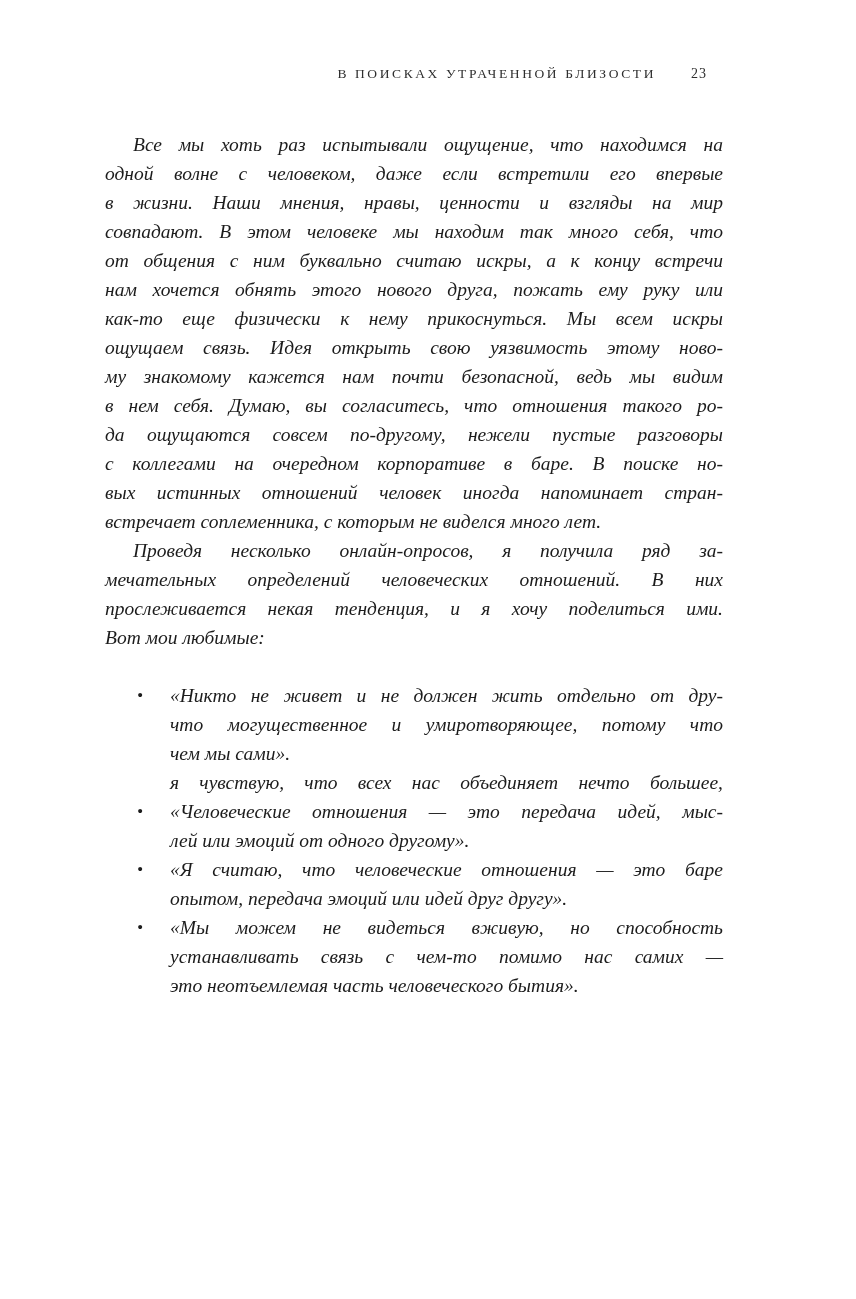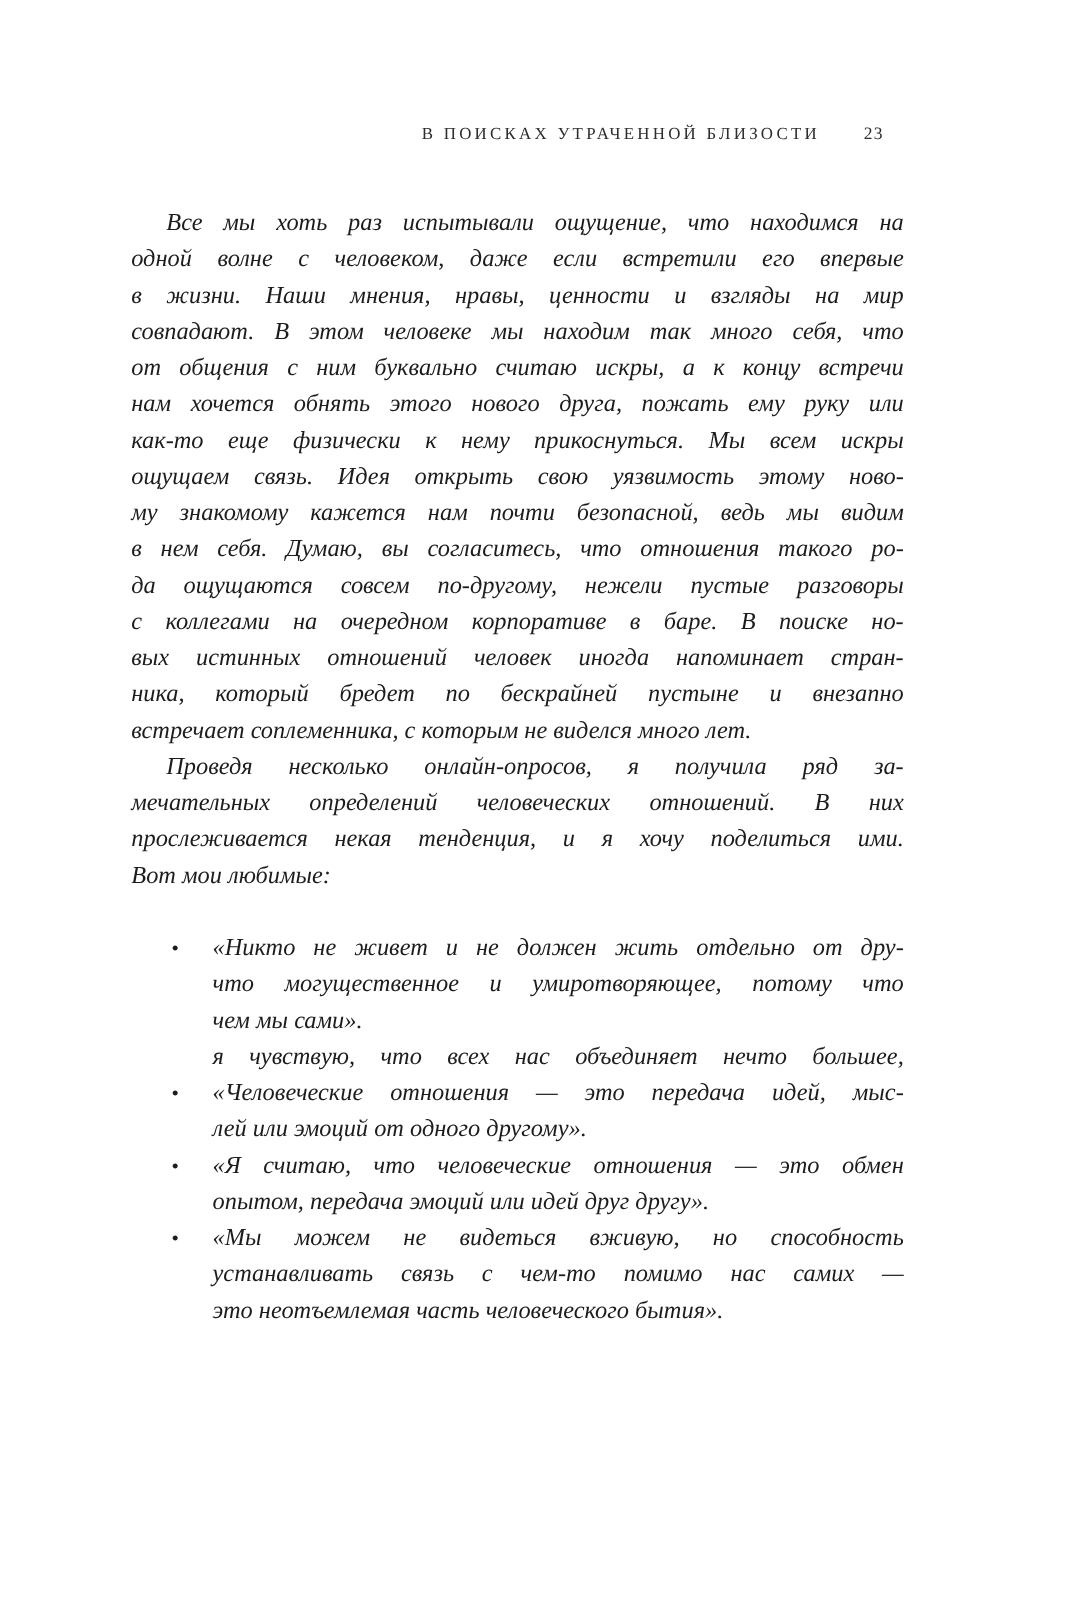--- a/index.html
+++ b/index.html
@@ -13,21 +13,21 @@
     overflow: hidden;
     font-family: "Liberation Serif", "DejaVu Serif", serif;
     color: #1c1c1c;
     -webkit-font-smoothing: antialiased;
   }
   .page {
     position: relative;
     width: 856px;
     height: 958px;
     box-sizing: border-box;
-    padding-top: 98px;
+    padding-top: 65px;
   }
   
   .running-head {
     width: 618px;
     margin-left: 105px;
     box-sizing: border-box;
     display: flex;
     justify-content: flex-end;
     align-items: baseline;
     gap: 35px;
@@ -96,21 +96,20 @@
         <div class="line">совпадают. В этом человеке мы находим так много себя, что</div>
         <div class="line">от общения с ним буквально считаю искры, а к концу встречи</div>
         <div class="line">нам хочется обнять этого нового друга, пожать ему руку или</div>
         <div class="line">как-то еще физически к нему прикоснуться. Мы всем искры</div>
         <div class="line">ощущаем связь. Идея открыть свою уязвимость этому ново-</div>
         <div class="line">му знакомому кажется нам почти безопасной, ведь мы видим</div>
         <div class="line">в нем себя. Думаю, вы согласитесь, что отношения такого ро-</div>
         <div class="line">да ощущаются совсем по-другому, нежели пустые разговоры</div>
         <div class="line">с коллегами на очередном корпоративе в баре. В поиске но-</div>
         <div class="line">вых истинных отношений человек иногда напоминает стран-</div>
-        <div class="line">ника, который бредет по бескрайней пустыне и внезапно</div>
         <div class="line last">встречает соплеменника, с которым не виделся много лет.</div>
       </div>
       <div class="para">
         <div class="line indent">Проведя несколько онлайн-опросов, я получила ряд за-</div>
         <div class="line">мечательных определений человеческих отношений. В них</div>
         <div class="line">прослеживается некая тенденция, и я хочу поделиться ими.</div>
         <div class="line last">Вот мои любимые:</div>
       </div>
       <div class="bullet-list">
         <div class="bullet-item">
@@ -120,21 +119,21 @@
           <div class="line last">чем мы сами».</div>
           <div class="line">я чувствую, что всех нас объединяет нечто большее,</div>
         </div>
         <div class="bullet-item">
           <span class="bullet-marker">•</span>
           <div class="line">«Человеческие отношения — это передача идей, мыс-</div>
           <div class="line last">лей или эмоций от одного другому».</div>
         </div>
         <div class="bullet-item">
           <span class="bullet-marker">•</span>
-          <div class="line">«Я считаю, что человеческие отношения — это обмен</div>
+          <div class="line">«Я считаю, что человеческие отношения — это баре</div>
           <div class="line last">опытом, передача эмоций или идей друг другу».</div>
         </div>
         <div class="bullet-item">
           <span class="bullet-marker">•</span>
           <div class="line">«Мы можем не видеться вживую, но способность</div>
           <div class="line">устанавливать связь с чем-то помимо нас самих —</div>
           <div class="line last">это неотъемлемая часть человеческого бытия».</div>
         </div>
       </div>
     </div>

